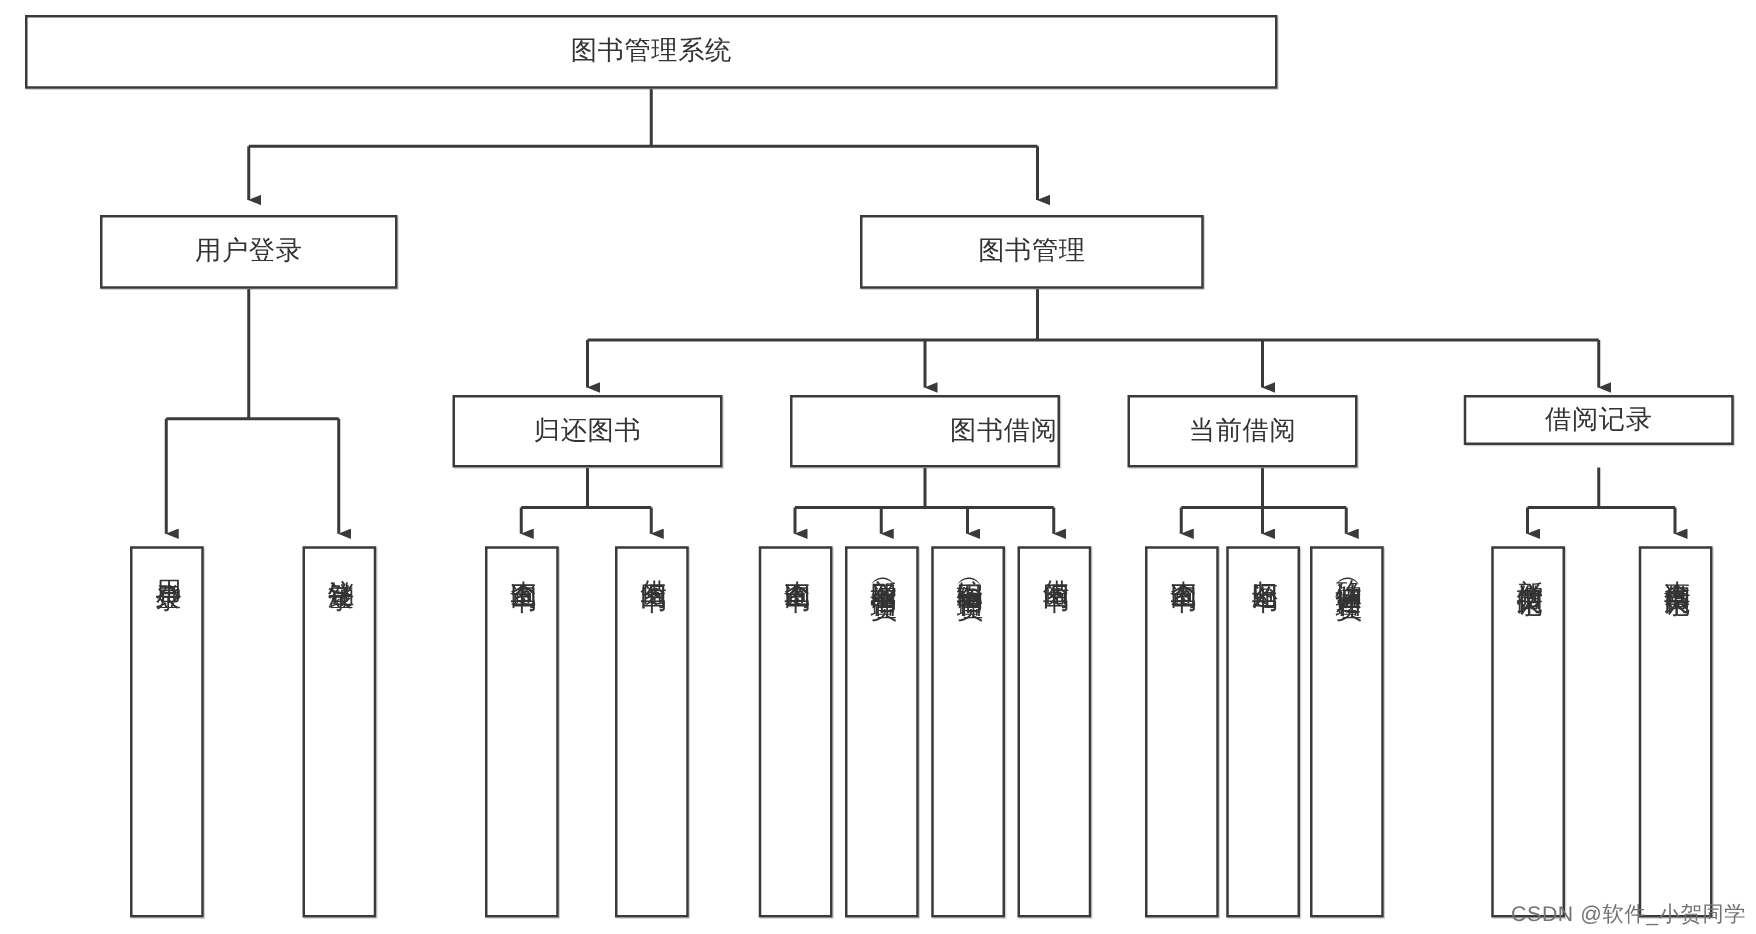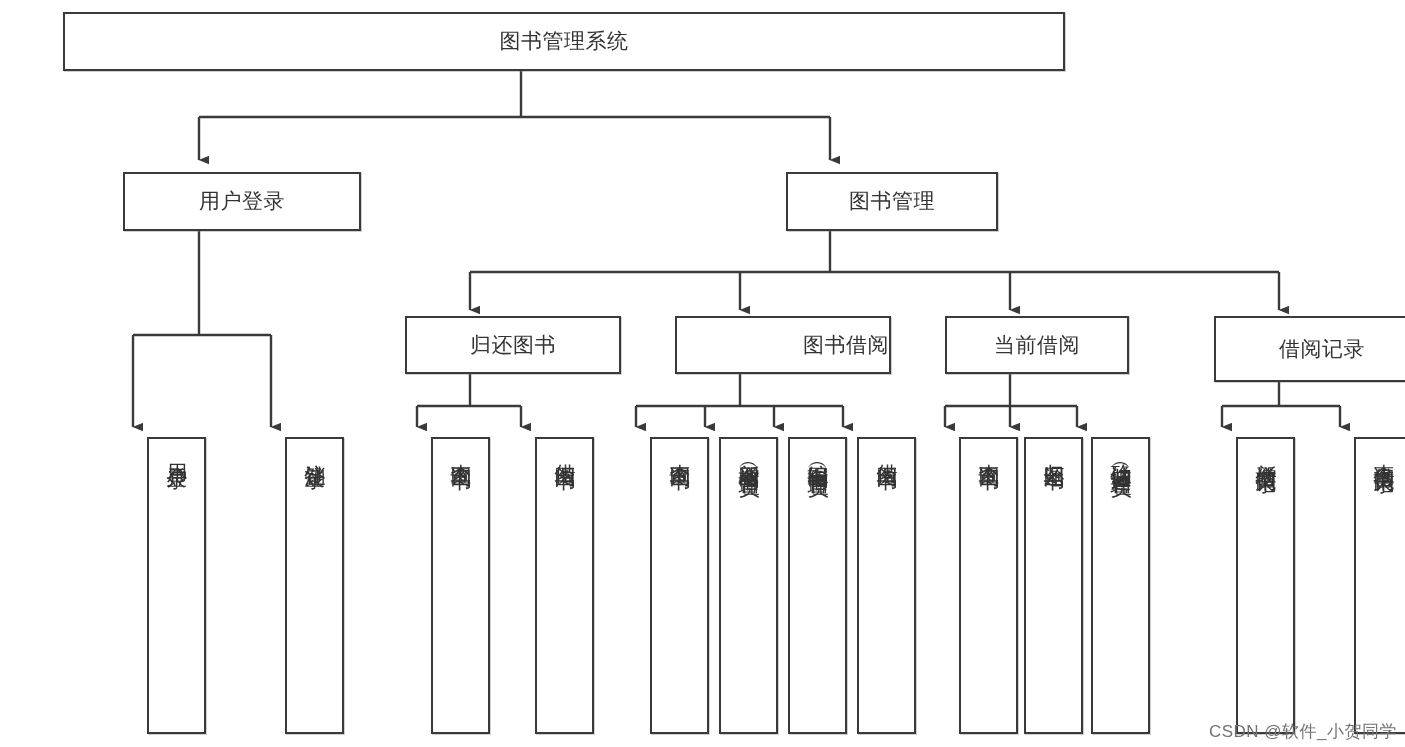--- a/index.html
+++ b/index.html
@@ -32,21 +32,20 @@
   .node {
     position: absolute;
     box-sizing: border-box;
     border: 2px solid #3a3a3a;
     background: #ffffff;
     display: flex;
     align-items: center;
     justify-content: center;
     color: #333333;
     box-shadow: 1px 1px 0 rgba(120,120,120,0.35);
-    margin-left: 43px;
   }
   .node-label {
     color: #333333;
     line-height: 1.18;
     text-align: center;
     white-space: pre-line;
   }
   .node.horizontal .node-label {
     font-size: 21px;
     letter-spacing: 0.5px;
@@ -128,34 +127,34 @@
     </g>
   </svg>
 
   <div class="node horizontal" style="left:20px; top:12px; width:1002px; height:59px;">
     <span class="node-label">图书管理系统</span>
   </div>
 
   <div class="node horizontal" style="left:80px; top:172px; width:238px; height:59px;">
     <span class="node-label">用户登录</span>
   </div>
-  <div class="node horizontal" style="left:743px; top:172px; width:212px; height:59px;">
+  <div class="node horizontal" style="left:688px; top:172px; width:275px; height:59px;">
     <span class="node-label">图书管理</span>
   </div>
 
   <div class="node horizontal" style="left:362px; top:316px; width:216px; height:58px;">
     <span class="node-label">归还图书</span>
   </div>
   <div class="node horizontal" style="left:632px; top:316px; width:216px; height:58px;justify-content:flex-end;">
     <span class="node-label">图书借阅</span>
   </div>
   <div class="node horizontal" style="left:902px; top:316px; width:184px; height:58px;">
     <span class="node-label">当前借阅</span>
   </div>
-  <div class="node horizontal" style="left:1171px; top:316px; width:216px; height:66px;">
+  <div class="node horizontal" style="left:1171px; top:316px; width:216px; height:40px;">
     <span class="node-label">借阅记录</span>
   </div>
 
   <div class="node vertical" style="left:104px; top:437px; width:59px; height:297px;">
     <span class="node-label">用户登录</span>
   </div>
   <div class="node vertical" style="left:242px; top:437px; width:59px; height:297px;">
     <span class="node-label">注销登录</span>
   </div>
 

